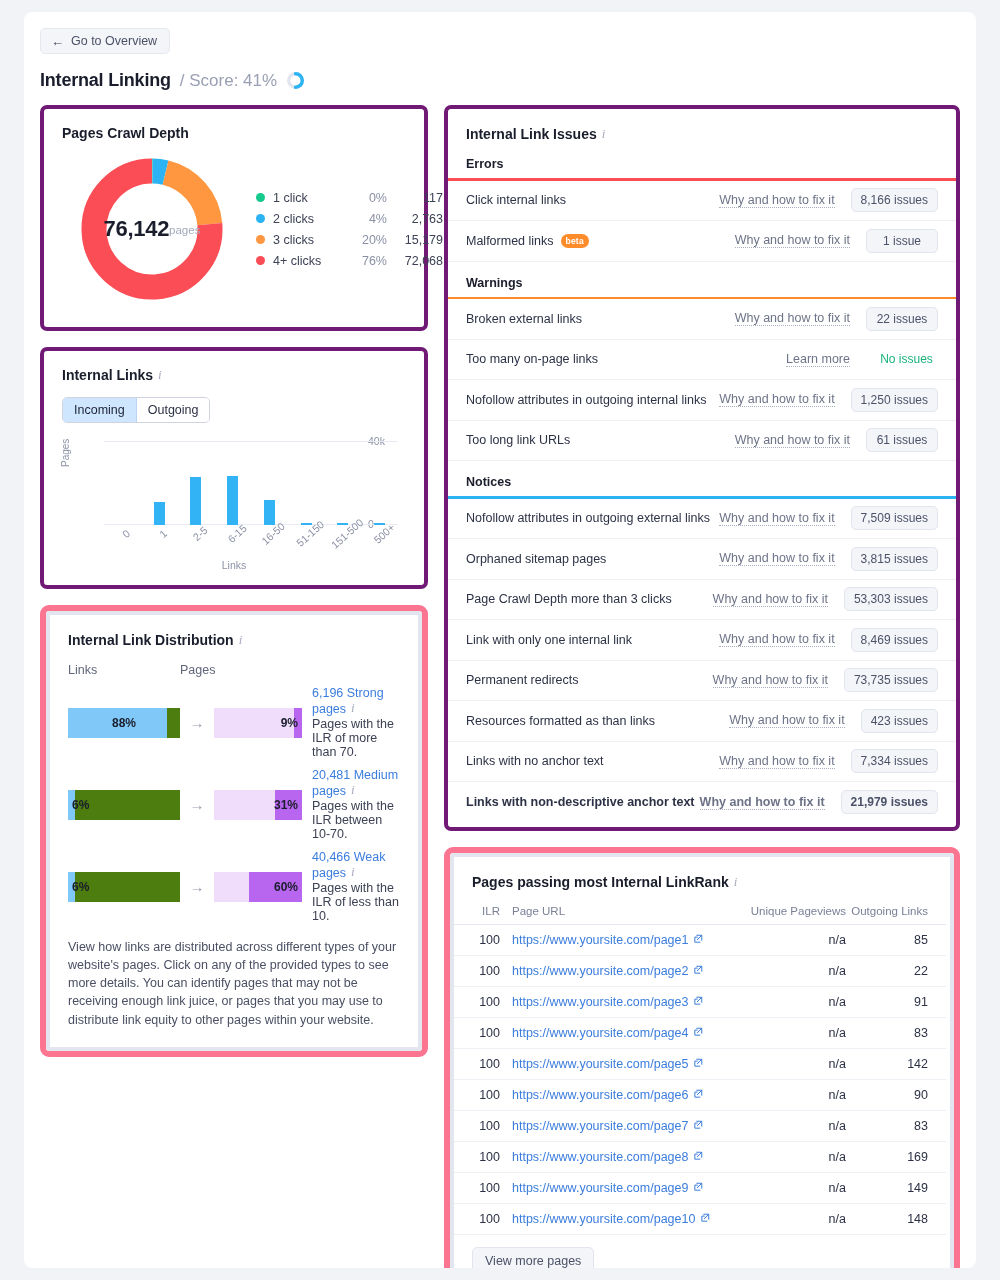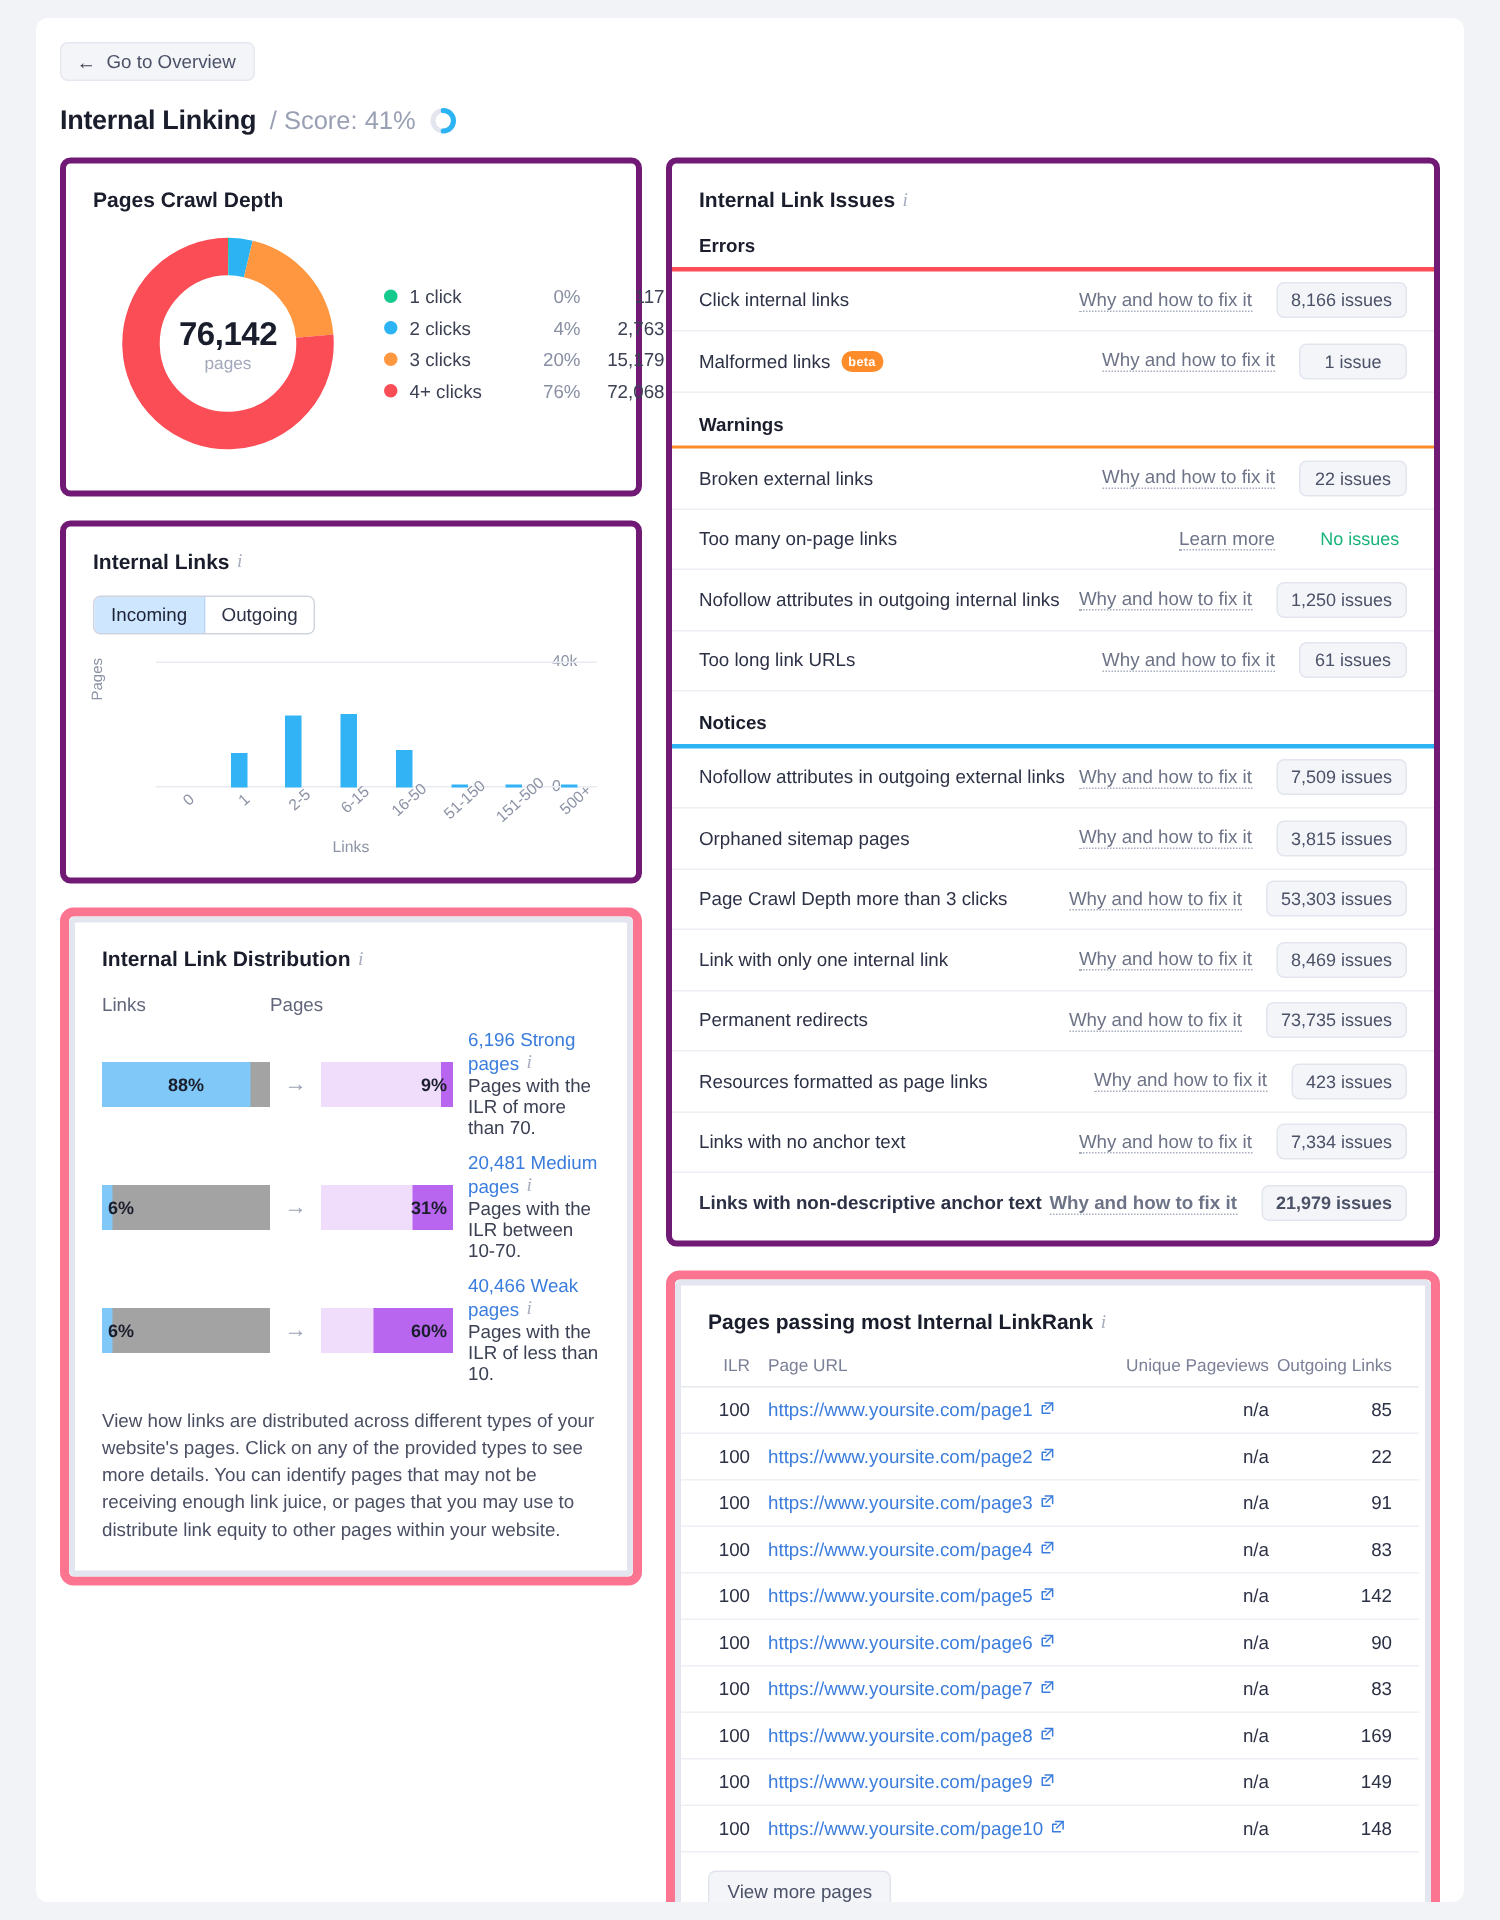--- a/index.html
+++ b/index.html
@@ -46,21 +46,21 @@
     display: inline-block; font-family: "Liberation Serif", serif;
     font-style: italic; font-size: 13px; color: #a8adbf; margin-left: 5px;
     vertical-align: 1px; cursor: pointer;
   }
   
   .crawl { padding: 16px 18px 18px 18px; }
   .crawl-body { display: flex; align-items: center; margin-top: 8px; }
   .donut-wrap { position: relative; width: 180px; height: 160px; flex: none; }
   .donut-center {
     position: absolute; left: 0; top: 0; width: 180px; height: 160px;
-    display: flex; flex-direction: column; align-items: center; justify-content: center;
+    display: flex; align-items: center; justify-content: center;
     pointer-events: none;
     text-align: right;
   }
   .donut-num { font-size: 22px; font-weight: bold; color: #1a1d2b; letter-spacing: -0.3px; }
   .donut-sub { font-size: 11.5px; color: #a3a8ba; margin-top: 1px; }
   .legend { margin-left: 14px; }
   .legend-row { display: flex; align-items: center; height: 21px; font-size: 12.5px; }
   .dot { width: 9px; height: 9px; border-radius: 50%; flex: none; margin-right: 8px; }
   .lg-label { width: 74px; color: #3c4154; }
   .lg-pct { width: 40px; text-align: right; color: #8a90a4; }
@@ -91,21 +91,21 @@
   }
   .xaxis-title { text-align: center; font-size: 10.5px; color: #8d93a6; margin-top: 6px; }
   
   .dist { padding: 16px 18px 18px 18px; }
   .dist-head { display: flex; margin-top: 14px; font-size: 12.5px; color: #5b607350; }
   .dist-head span { color: #61667a; }
   .dh-links { width: 112px; }
   .dh-pages { width: 126px; }
   .dist-row { display: flex; align-items: center; margin-top: 9px; }
   .trackL {
-    width: 112px; height: 30px; background: #a3a3a3; position: relative; flex: none;
+    width: 112px; height: 30px; background: #4d7c0f; position: relative; flex: none;
   }
   .fillL { position: absolute; left: 0; top: 0; bottom: 0; background: #7fc8f8; }
   .trackL .pct {
     position: absolute; left: 0; right: 0; top: 0; bottom: 0;
     display: flex; align-items: center; justify-content: center;
     font-size: 12px; font-weight: bold; color: #1a1d2b;
   }
   .trackL.small .pct { justify-content: flex-start; padding-left: 4px; }
   .arrow { width: 34px; text-align: center; color: #9aa0b4; font-size: 15px; flex: none; }
   .trackP {
@@ -465,21 +465,21 @@
             </div>
             <div class="irow">
               <div class="iname">
                 <span>Permanent redirects</span>
               </div>
               <div class="ifix">Why and how to fix it</div>
               <div class="ibadge">73,735 issues</div>
             </div>
             <div class="irow">
               <div class="iname">
-                <span>Resources formatted as page links</span>
+                <span>Resources formatted as than links</span>
               </div>
               <div class="ifix">Why and how to fix it</div>
               <div class="ibadge">423 issues</div>
             </div>
             <div class="irow">
               <div class="iname">
                 <span>Links with no anchor text</span>
               </div>
               <div class="ifix">Why and how to fix it</div>
               <div class="ibadge">7,334 issues</div>

